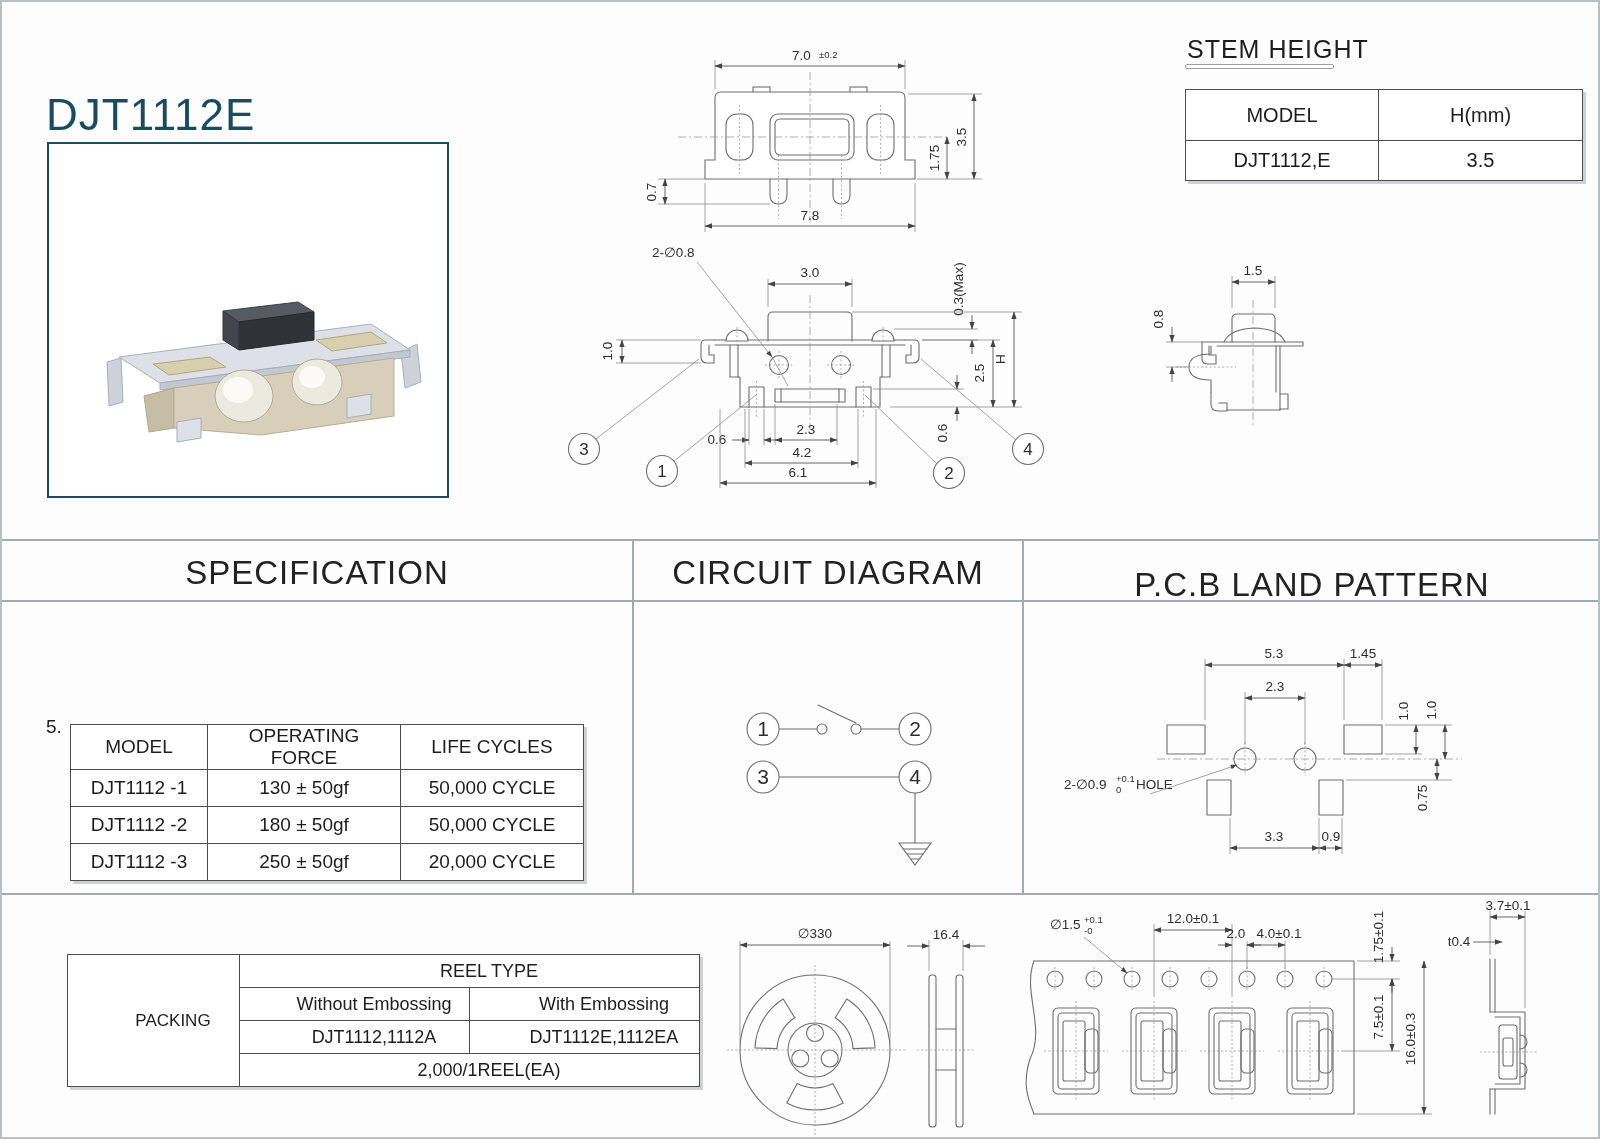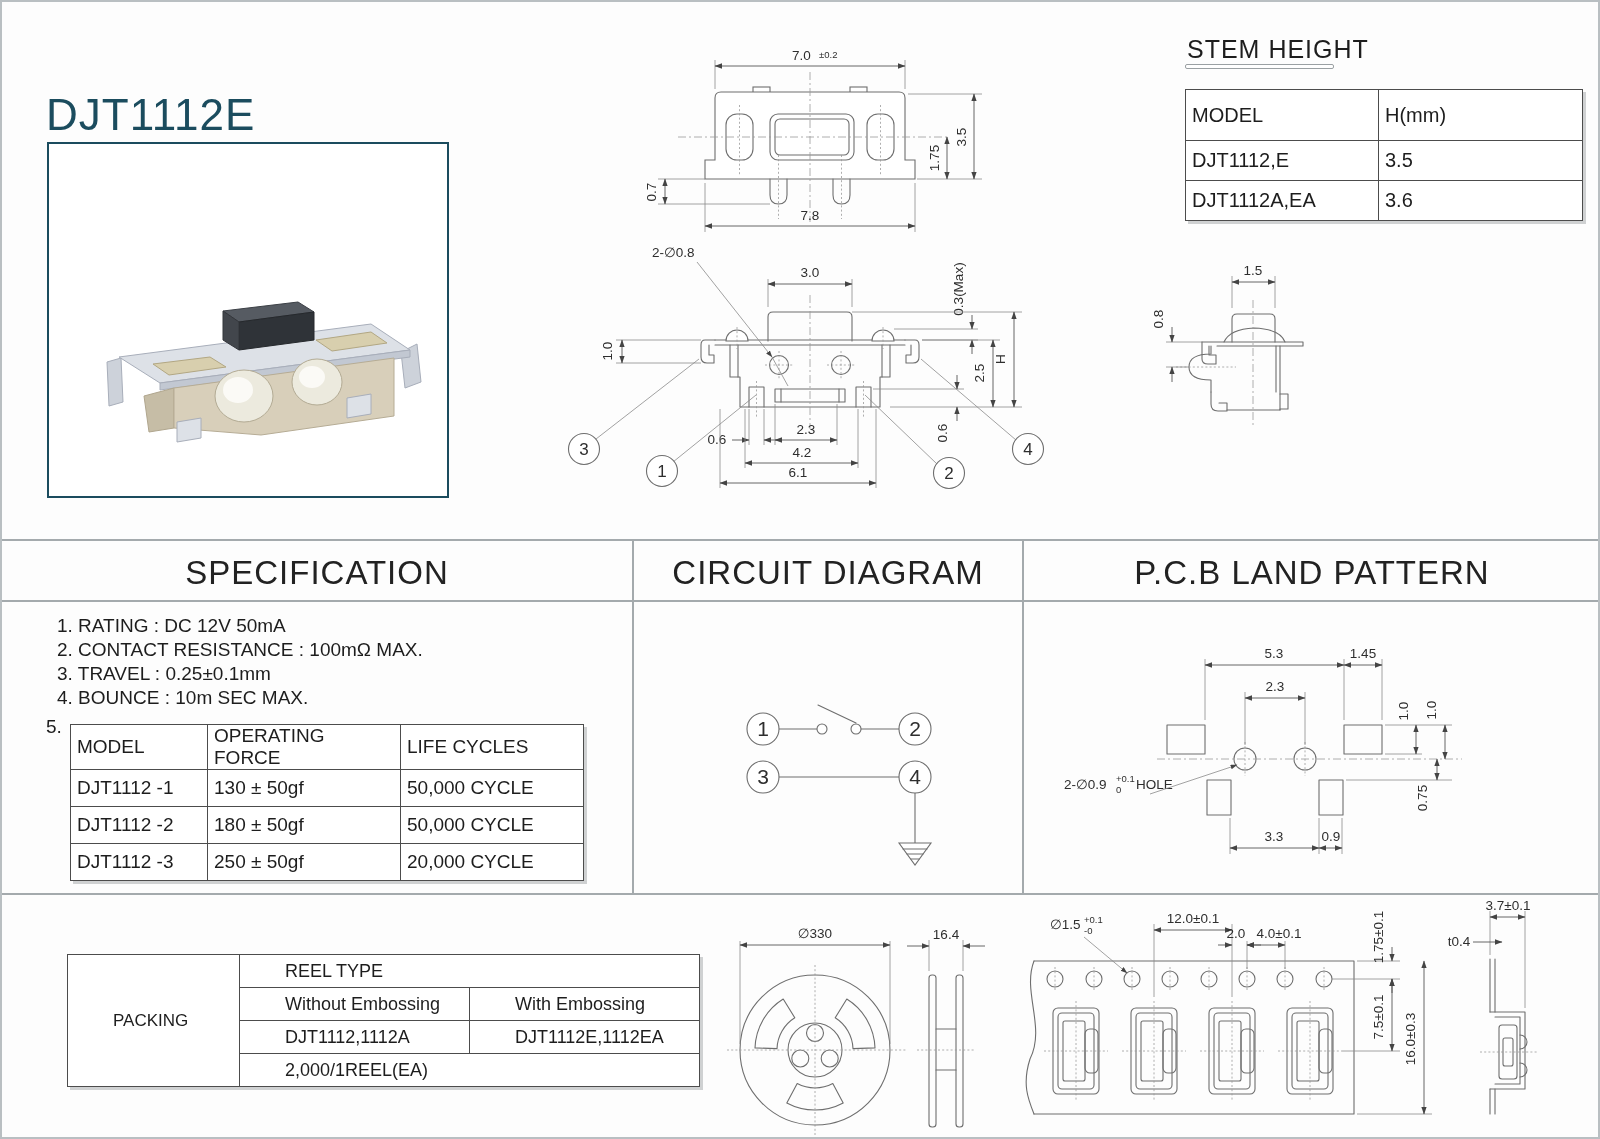--- a/index.html
+++ b/index.html
@@ -11,21 +11,21 @@
   .product-box{left:45px;top:140px;width:398px;height:352px;border:2px solid #1b4c5e;background:#fff;}
   
   .hline{left:0;width:1600px;height:2px;background:#a4aaad;}
   .vline{width:2px;background:#a4aaad;}
   .sec-title{font-size:33px;color:#222;letter-spacing:1px;white-space:nowrap;transform:translateX(-50%);}
   
   .spec-items{left:55px;top:612px;font-size:19px;color:#1d1d1d;line-height:24px;white-space:pre;}
   .item5{left:44px;top:714px;font-size:19px;color:#1d1d1d;}
   
   table{border-collapse:collapse;background:#fff;}
-  td{border:1.4px solid #4c4c4c;text-align:left;color:#1d1d1d;padding:0 6px;}
+  td{border:1.4px solid #4c4c4c;text-align:center;color:#1d1d1d;padding:0 6px;}
   .shadow{box-shadow:3px 3px 0 rgba(120,125,128,.35);}
   .spec-table td{font-size:19px;height:36px;}
   .stem-table td{font-size:20px;}
   .pack-table td{font-size:18px;height:32px;padding-left:45px;}
   .stem-title{font-size:25px;color:#1d1d1d;letter-spacing:1px;text-align:center;}
   .stem-rule{height:3px;background:#fff;border:1px solid #9aa0a3;border-radius:2px;}
   
   svg{display:block;overflow:visible;}
   svg text{font-family:"Liberation Sans",sans-serif;fill:#2e2e2e;}
   .t13{font-size:13.5px;} .t9{font-size:9.5px;} .t17{font-size:17px;} .t20{font-size:21px;}
@@ -214,41 +214,33 @@
   <table class="abs stem-table shadow" style="left:1183px;top:87px">
     <tbody>
         <tr>
       <td style="width:180px;height:50px">MODEL</td>
       <td style="width:191px">H(mm)</td>
     </tr>
     <tr>
       <td style="height:39px">DJT1112,E</td>
       <td>3.5</td>
     </tr>
-    <tr>
-      <td style="height:39px">DJT1112A,EA</td>
-      <td>3.6</td>
-    </tr>
   </tbody>
     </table>
 
   <div class="abs hline" style="top:537px"></div>
   <div class="abs hline" style="top:598px"></div>
   <div class="abs hline" style="top:891px"></div>
   <div class="abs vline" style="left:630px;top:537px;height:356px"></div>
   <div class="abs vline" style="left:1020px;top:537px;height:356px"></div>
 
   <div class="abs sec-title" style="left:315px;top:552px">SPECIFICATION</div>
   <div class="abs sec-title" style="left:826px;top:552px">CIRCUIT DIAGRAM</div>
-  <div class="abs sec-title" style="left:1310px;top:552px">P.C.B LAND PATTERN</div>
-
-  <div class="abs spec-items">1. RATING : DC 12V 50mA
-2. CONTACT RESISTANCE : 100mΩ MAX.
-3. TRAVEL : 0.25±0.1mm
-4. BOUNCE : 10m SEC MAX.</div>
+  <div class="abs sec-title" style="left:1310px;top:564px">P.C.B LAND PATTERN</div>
+
   <div class="abs item5">5.</div>
   <table class="abs spec-table shadow" style="left:68px;top:722px">
     <tbody>
         <tr>
       <td style="width:124px">MODEL</td>
       <td style="width:180px">OPERATING FORCE</td>
       <td style="width:170px">LIFE CYCLES</td>
     </tr>
     <tr>
       <td>DJT1112 -1</td>

